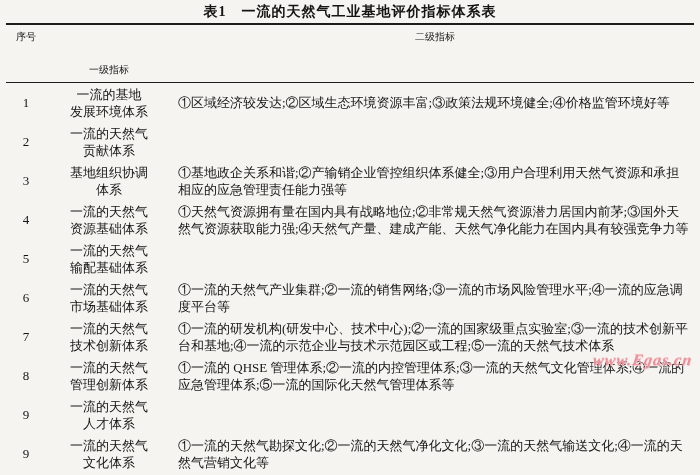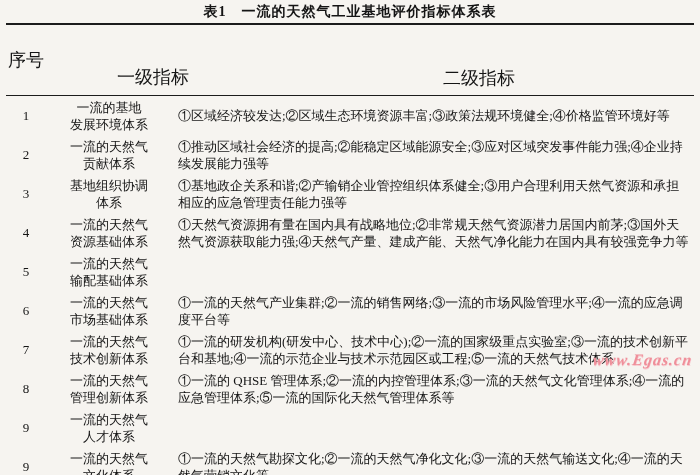--- a/index.html
+++ b/index.html
@@ -25,38 +25,37 @@
     height: 17px;
     line-height: 17px;
   }
   .table {
     margin-top: 3px;
     border-top: 2.5px solid #1c1c1c;
     border-bottom: 2.5px solid #1c1c1c;
   }
   .header-row {
     display: flex;
-    align-items: center;
+    align-items: flex-start;
     border-bottom: 1.3px solid #1c1c1c;
     padding: 5px 0;
-    font-size: 18px;
-    gap: 44px;
+    font-size: 10px;
   }
   .row {
     display: flex;
     align-items: center;
     padding: 2.5px 0;
     font-size: 13px;
     line-height: 17px;
   }
   .c-no  { width: 40px; text-align: center; flex: 0 0 auto; }
   .c-l1  { width: 122px; flex: 0 0 auto; white-space: pre-line; padding-left: 2px; text-align: center; }
   .c-l2  { flex: 1 1 auto; padding-left: 8px; padding-right: 2px; }
   .header-row .c-l1 { text-align: center; white-space: normal; margin-top: 33px; }
-  .header-row .c-l2 { text-align: center; margin-top: 36px; }
+  .header-row .c-l2 { text-align: center; }
   .watermark {
     position: absolute;
     right: 8px;
     bottom: 2px;
     font-size: 16px;
     font-weight: bold;
     font-style: italic;
     color: #ef8f9a;
     transform: skewX(-8deg);
     letter-spacing: 1px;
@@ -79,21 +78,20 @@
     <div class="row">
       <div class="c-no">1</div>
       <div class="c-l1">一流的基地
 发展环境体系</div>
       <div class="c-l2">①区域经济较发达;②区域生态环境资源丰富;③政策法规环境健全;④价格监管环境好等</div>
     </div>
     <div class="row">
       <div class="c-no">2</div>
       <div class="c-l1">一流的天然气
 贡献体系</div>
-      <div class="c-l2">①推动区域社会经济的提高;②能稳定区域能源安全;③应对区域突发事件能力强;④企业持续发展能力强等</div>
     </div>
     <div class="row">
       <div class="c-no">3</div>
       <div class="c-l1">基地组织协调
 体系</div>
       <div class="c-l2">①基地政企关系和谐;②产输销企业管控组织体系健全;③用户合理利用天然气资源和承担相应的应急管理责任能力强等</div>
     </div>
     <div class="row">
       <div class="c-no">4</div>
       <div class="c-l1">一流的天然气

